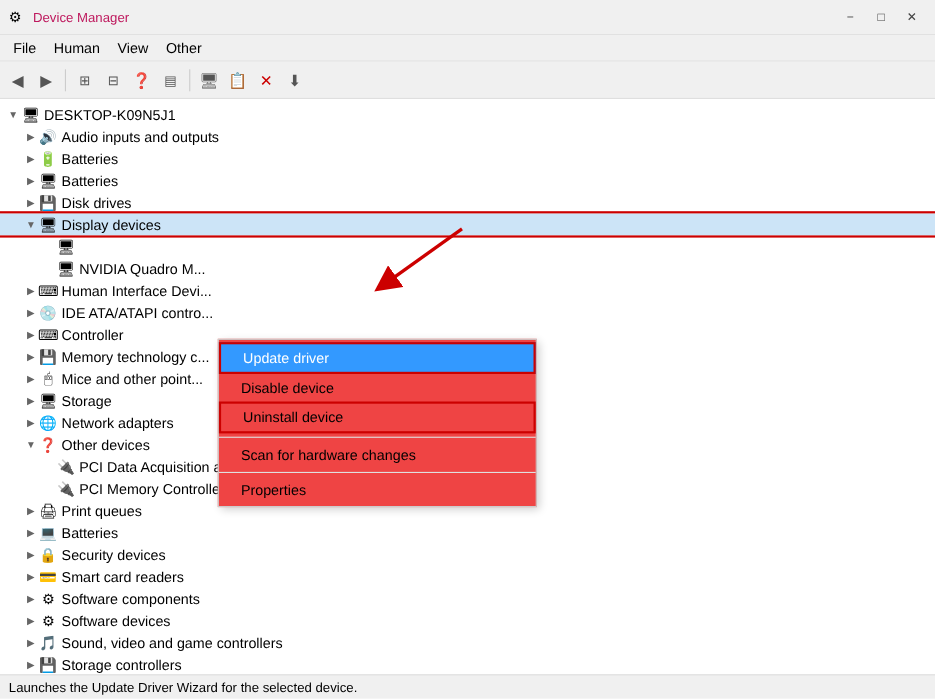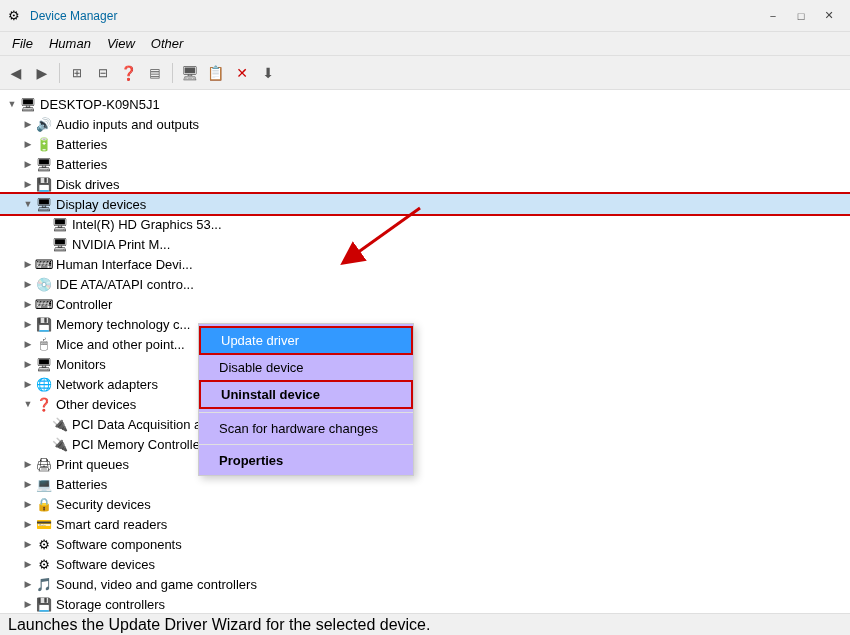--- a/index.html
+++ b/index.html
@@ -24,21 +24,21 @@
       border-bottom: 1px solid #dfdfdf;
     }
     .title-bar-icon {
       width: 16px;
       height: 16px;
       margin-right: 6px;
     }
     .title-bar-title {
       flex: 1;
       font-size: 12px;
-      color: #0369a1;
+      color: #be185d;
     }
     .title-bar-controls {
       display: flex;
       gap: 2px;
     }
     .title-btn {
       width: 26px;
       height: 20px;
       background: transparent;
       border: none;
@@ -51,21 +51,20 @@
     }
 
     
     .menu-bar {
       background: #f0f0f0;
       display: flex;
       align-items: center;
       padding: 2px 4px;
       height: 24px;
       border-bottom: 1px solid #dfdfdf;
-      font-style: italic;
     }
     .menu-item {
       padding: 2px 8px;
       cursor: pointer;
       font-size: 13px;
     }
 
     
     .toolbar {
       background: #f0f0f0;
@@ -145,52 +144,52 @@
 
     
     .indent-0 { padding-left: 4px; }
     .indent-1 { padding-left: 20px; }
     .indent-2 { padding-left: 36px; }
 
     
     .context-menu {
       position: absolute;
       left: 198px;
-      top: 233px;
-      width: 216px;
-      background: #c4b5fd;
+      top: 218px;
+      width: 290px;
+      background: #ef4444;
       border: 1px solid #ccc;
       box-shadow: 3px 3px 8px rgba(0,0,0,0.2);
       z-index: 100;
       padding: 2px 0;
     }
     .context-menu-item {
       padding: 5px 20px;
       cursor: pointer;
       font-size: 13px;
     }
     .context-menu-item.highlighted-menu {
       background: #3399ff;
       color: white;
       font-weight: normal;
       border: 2px solid #cc0000;
     }
-    .context-menu-item.bold-item { font-weight: bold; }
+    .context-menu-item.bold-item { font-weight: normal; }
     .context-menu-separator {
       height: 1px;
       background: #e0e0e0;
       margin: 3px 0;
     }
 
     
     .status-bar {
       background: #f0f0f0;
       border-top: 1px solid #dfdfdf;
       padding: 2px 8px;
-      font-size: 16px;
+      font-size: 12px;
       color: #000;
       height: 22px;
       display: flex;
       align-items: center;
     }
 
     
     .arrow-overlay {
       position: absolute;
       top: 100px;
@@ -202,21 +201,20 @@
     }
 
     
     .selected-box {
       outline: 2px solid #cc0000;
     }
 
     
     .context-menu-item.uninstall-bordered {
       border: 2px solid #cc0000;
-      font-weight: bold;
     }
   </style>
 </head>
 <body>
 
 <div class="title-bar">
   <span class="title-bar-icon">⚙</span>
   <span class="title-bar-title">Device Manager</span>
   <div class="title-bar-controls">
     <button class="title-btn">−</button>
@@ -282,27 +280,26 @@
 
     <div class="tree-item indent-1 selected-box" style="background:#cce4f7; position:relative;">
       <span class="tree-expand">▼</span>
       <span class="tree-icon">🖥</span>
       <span class="tree-label">Display devices</span>
     </div>
 
     <div class="tree-item indent-2">
       <span class="tree-expand" style="width:16px;"></span>
       <span class="tree-icon">🖥</span>
-      <span class="tree-label">Intel(R) HD Graphics 53...</span>
     </div>
 
     <div class="tree-item indent-2">
       <span class="tree-expand" style="width:16px;"></span>
       <span class="tree-icon">🖥</span>
-      <span class="tree-label">NVIDIA Print M...</span>
+      <span class="tree-label">NVIDIA Quadro M...</span>
     </div>
 
     <div class="tree-item indent-1">
       <span class="tree-expand">▶</span>
       <span class="tree-icon">⌨</span>
       <span class="tree-label">Human Interface Devi...</span>
     </div>
 
     <div class="tree-item indent-1">
       <span class="tree-expand">▶</span>
@@ -324,21 +321,21 @@
 
     <div class="tree-item indent-1">
       <span class="tree-expand">▶</span>
       <span class="tree-icon">🖱</span>
       <span class="tree-label">Mice and other point...</span>
     </div>
 
     <div class="tree-item indent-1">
       <span class="tree-expand">▶</span>
       <span class="tree-icon">🖥</span>
-      <span class="tree-label">Monitors</span>
+      <span class="tree-label">Storage</span>
     </div>
 
     <div class="tree-item indent-1">
       <span class="tree-expand">▶</span>
       <span class="tree-icon">🌐</span>
       <span class="tree-label">Network adapters</span>
     </div>
 
     <div class="tree-item indent-1">
       <span class="tree-expand">▼</span>

